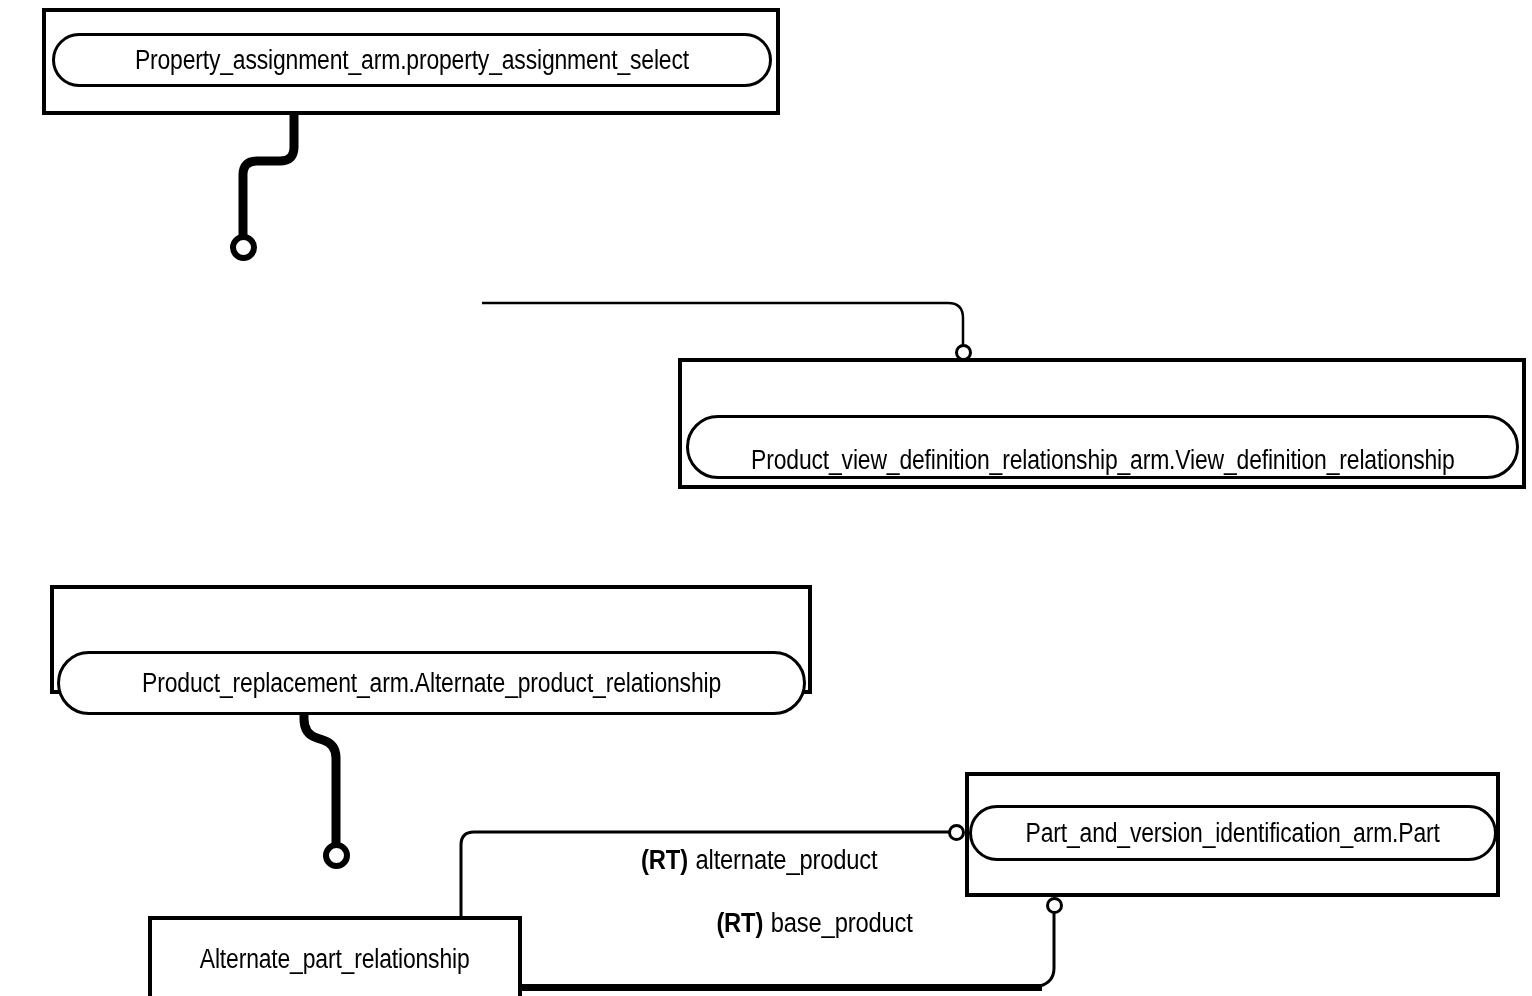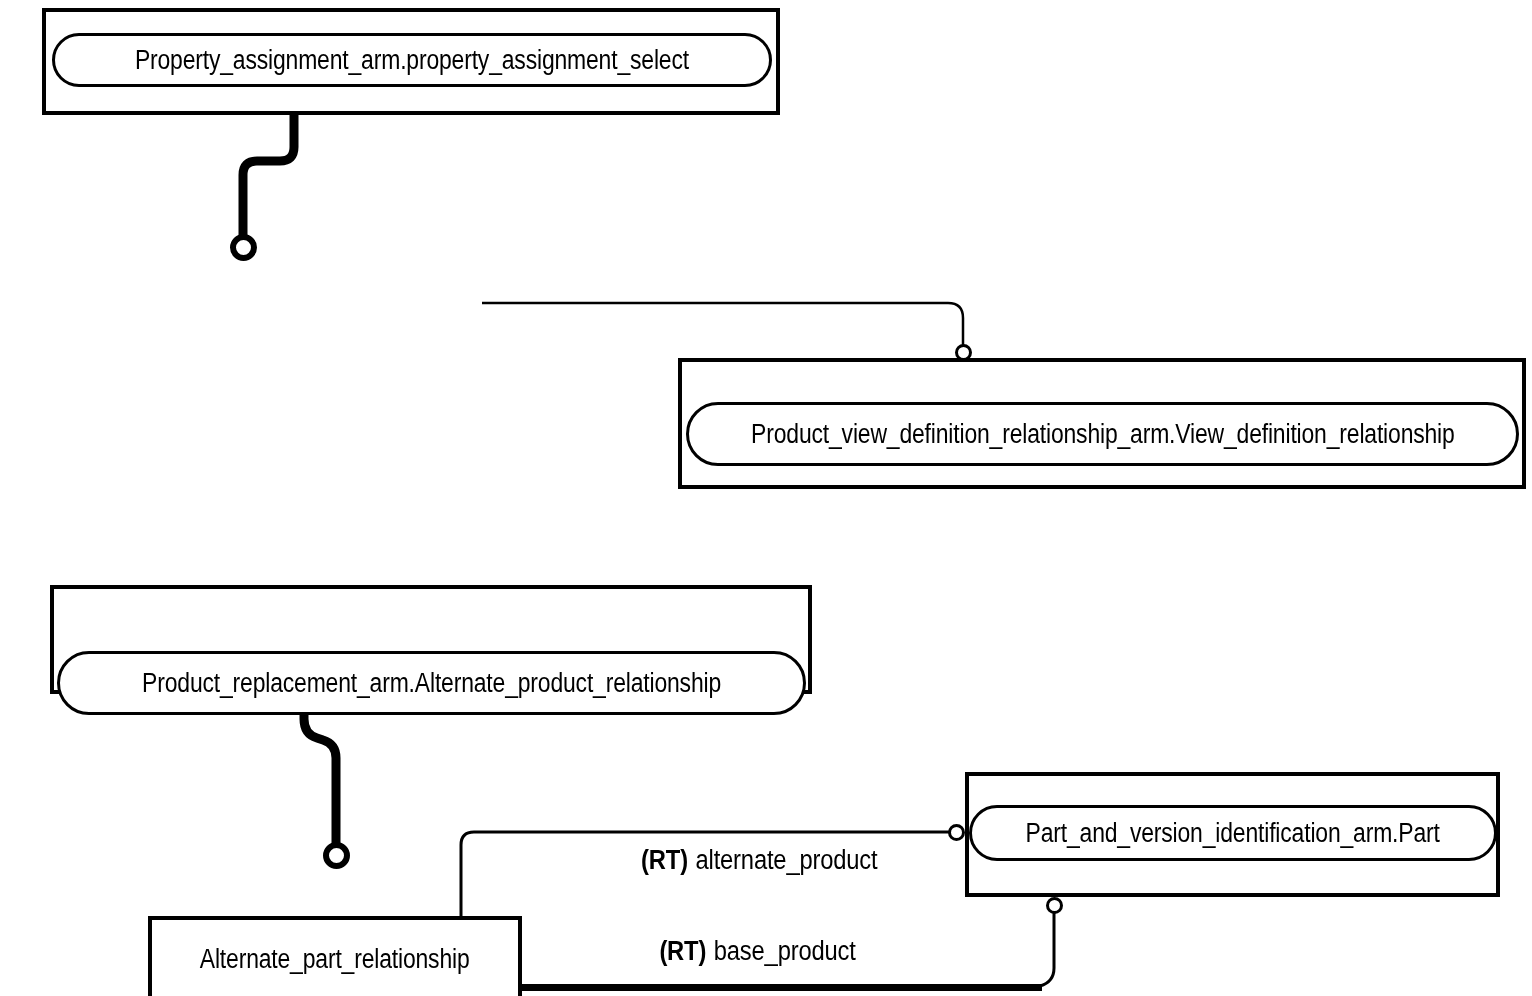--- a/index.html
+++ b/index.html
@@ -101,21 +101,21 @@
     <path d="M 1040 986 Q 1054 982 1054 968 L 1054 912" fill="none" stroke="#000" stroke-width="3"></path>
   </svg>
 
   <div class="entity-box" style="left:42px; top:8px; width:738px; height:107px;"></div>
   <div class="pill" style="left:52px; top:33px; width:720px; height:54px; border-radius:27px;">
     <span class="lbl">Property_assignment_arm.property_assignment_select</span>
   </div>
 
 
   <div class="entity-box" style="left:678px; top:358px; width:848px; height:131px;"></div>
-  <div class="pill" style="left:686px; top:402px; width:833px; height:64px; border-radius:32px;">
+  <div class="pill" style="left:686px; top:415px; width:833px; height:64px; border-radius:32px;align-items:flex-end;">
     <span class="lbl">Product_view_definition_relationship_arm.View_definition_relationship</span>
   </div>
 
   <div class="entity-box" style="left:50px; top:585px; width:762px; height:109px;"></div>
   <div class="pill" style="left:57px; top:651px; width:749px; height:64px; border-radius:32px;text-align:center;">
     <span class="lbl">Product_replacement_arm.Alternate_product_relationship</span>
   </div>
 
   <div class="entity-box" style="left:148px; top:870px; width:374px; height:86px;margin-top:46px;">
     <span class="lbl">Alternate_part_relationship</span>
@@ -124,21 +124,21 @@
   <div class="entity-box" style="left:965px; top:772px; width:535px; height:125px;"></div>
   <div class="pill" style="left:969px; top:805px; width:528px; height:56px; border-radius:28px;">
     <span class="lbl">Part_and_version_identification_arm.Part</span>
   </div>
 
   <div class="edge-label" style="left:560px; top:845px; width:334px;text-align:right;">
     <span class="lbl">
       <span class="rt">(RT)</span><span class="edge-name">alternate_product</span>
     </span>
   </div>
-  <div class="edge-label" style="left:590px; top:936px; width:336px;">
+  <div class="edge-label" style="left:590px; top:908px; width:336px;text-align:right;">
     <span class="lbl">
       <span class="rt">(RT)</span><span class="edge-name">base_product</span>
     </span>
   </div>
 
   <div class="dot dot-thick" style="left:230px; top:234px;"></div>
   <div class="dot dot-thick" style="left:323px; top:842px;"></div>
   <div class="dot dot-thin" style="left:955px; top:344px;"></div>
   <div class="dot dot-thin" style="left:948px; top:824px;"></div>
   <div class="dot dot-thin" style="left:1046px; top:897px;"></div>

